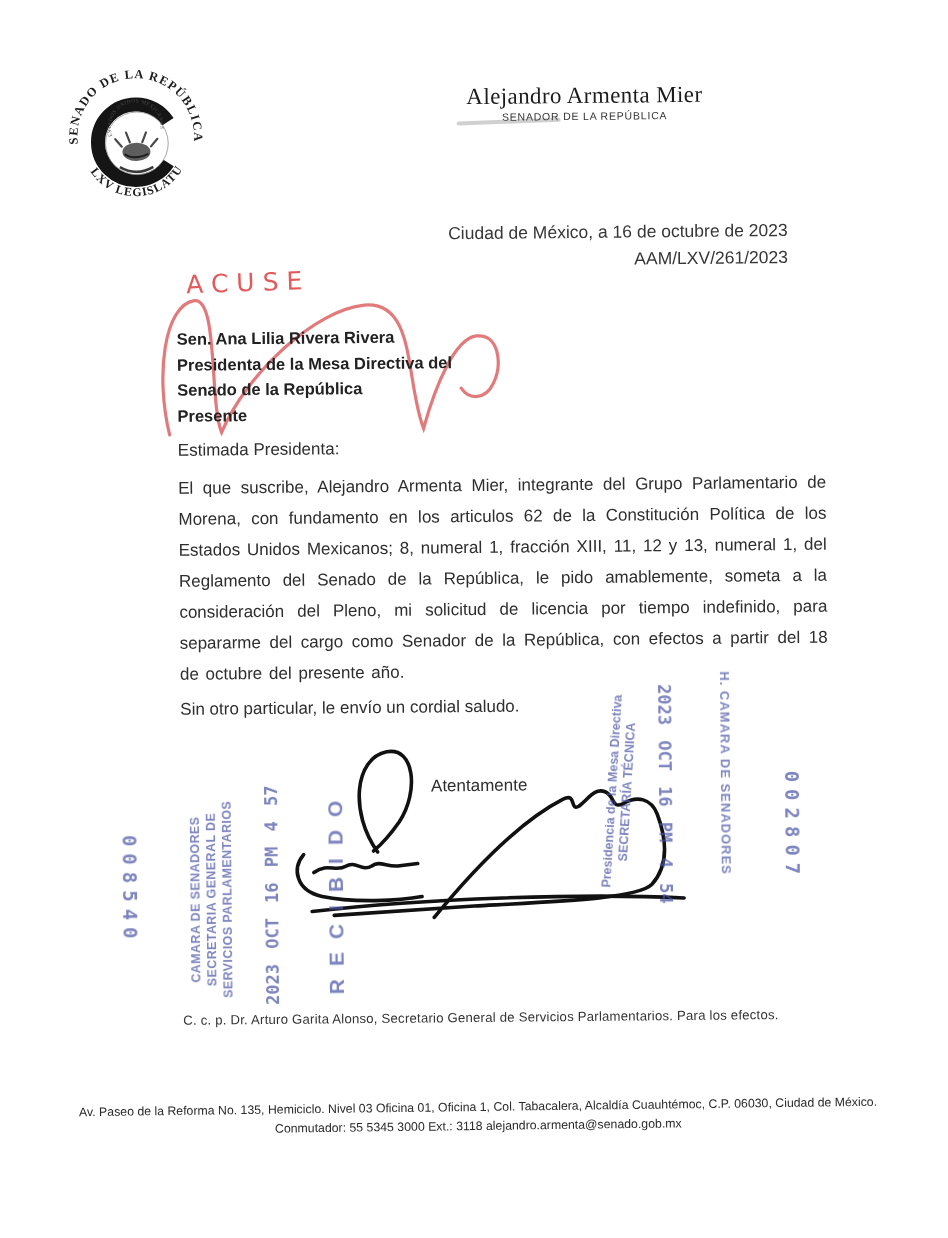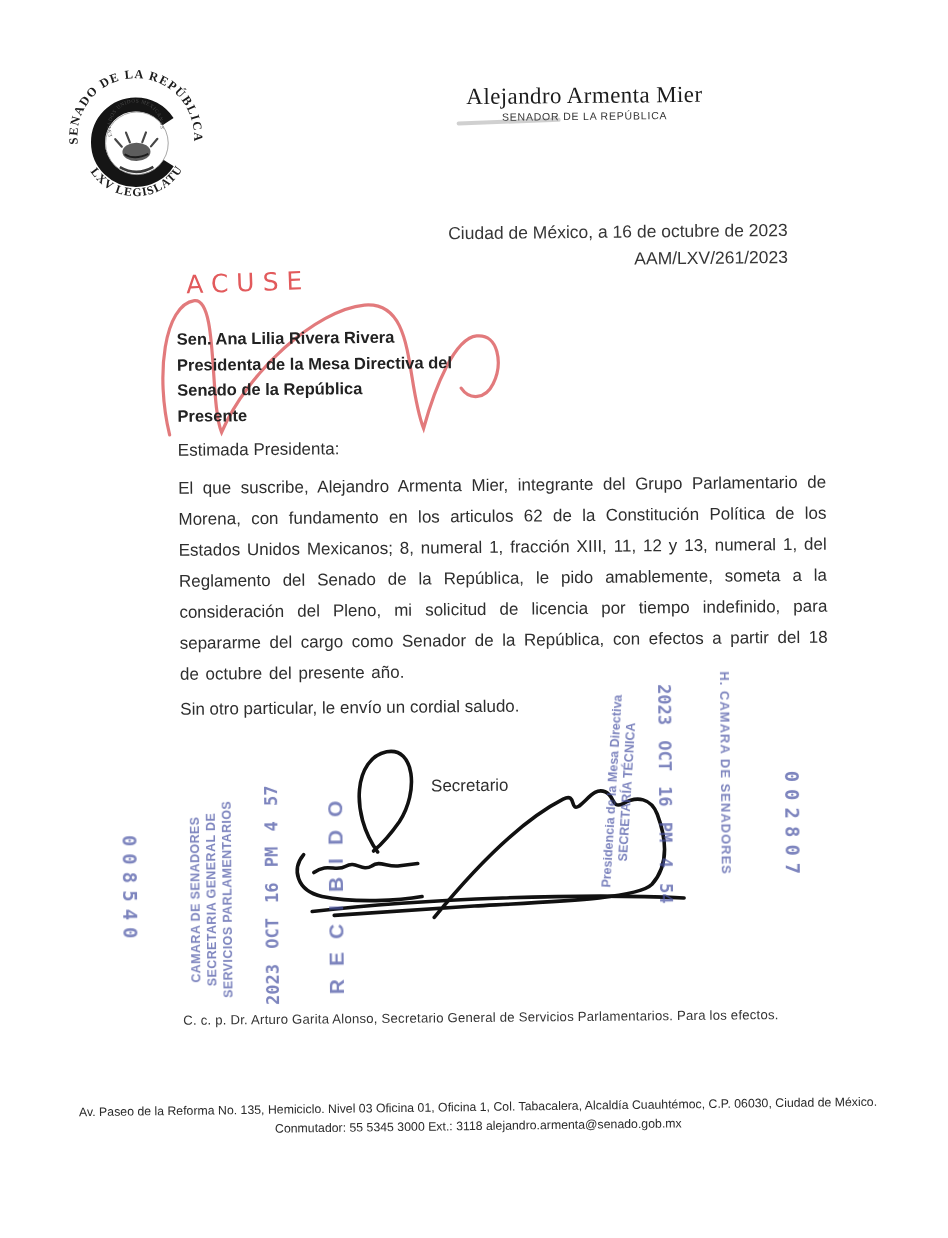--- a/index.html
+++ b/index.html
@@ -119,21 +119,21 @@
     <div class="recipient">
       <div>Sen. Ana Lilia Rivera Rivera</div>
       <div>Presidenta de la Mesa Directiva del</div>
       <div>Senado de la República</div>
       <div>Presente</div>
     </div>
 
     <div class="salutation">Estimada Presidenta:</div>
     <div class="para1">El que suscribe, Alejandro Armenta Mier, integrante del Grupo Parlamentario de Morena, con fundamento en los articulos 62 de la Constitución Política de los Estados Unidos Mexicanos; 8, numeral 1, fracción XIII, 11, 12 y 13, numeral 1, del Reglamento del Senado de la República, le pido amablemente, someta a la consideración del Pleno, mi solicitud de licencia por tiempo indefinido, para separarme del cargo como Senador de la República, con efectos a partir del 18 de octubre del presente año.</div>
     <div class="para2">Sin otro particular, le envío un cordial saludo.</div>
-    <div class="atentamente">Secretario</div>
+    <div class="atentamente">Atentamente</div>
 
     <svg class="signature" width="410" height="200" viewBox="0 0 410 200">
       <g fill="none" stroke="#111" stroke-width="3.6" stroke-linecap="round">
         <path d="M 90 118 C 62 78 68 24 100 18 C 128 13 132 58 112 88 C 102 102 92 112 86 117"></path>
         <path d="M 16 120 C 4 134 8 156 34 162 C 66 169 112 167 134 163"></path>
         <path d="M 26 138 C 40 128 48 138 58 132 C 68 126 74 138 84 132 C 92 126 100 134 112 132 L 130 130"></path>
         <path d="M 146 184 C 186 136 234 88 276 67 C 290 60 282 80 292 74 C 302 66 308 56 318 60 C 328 64 324 78 336 72 C 350 64 364 67 370 83 C 378 105 382 133 364 153 C 350 167 276 169 186 173 L 46 181"></path>
         <path d="M 24 177 C 136 165 296 161 396 167"></path>
       </g>
     </svg>

